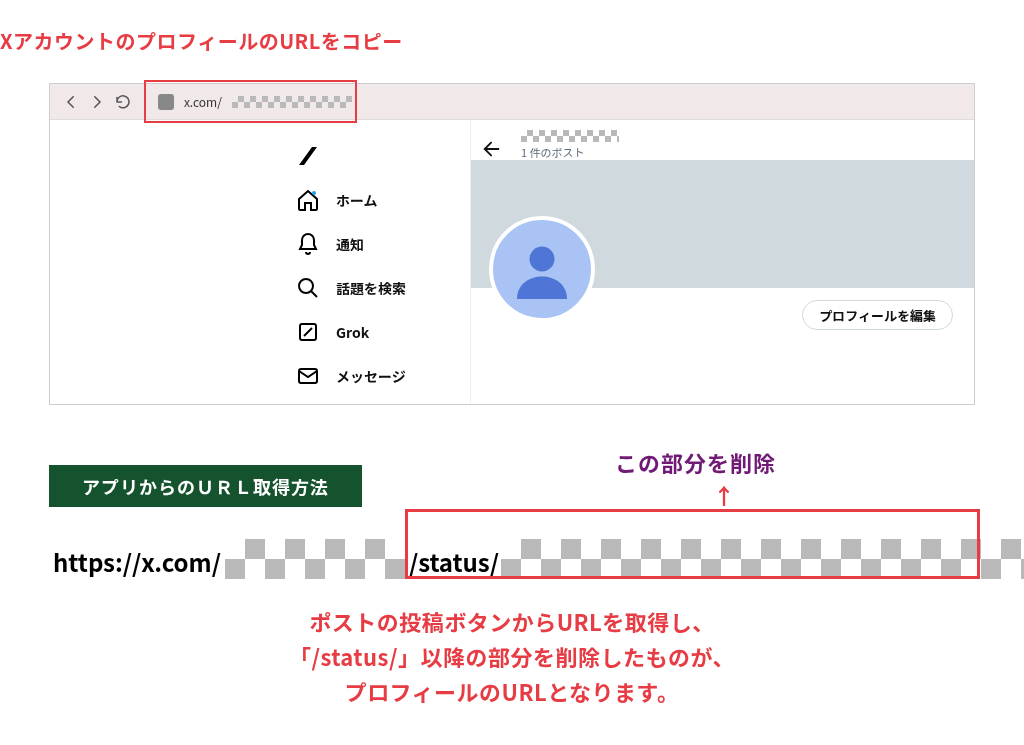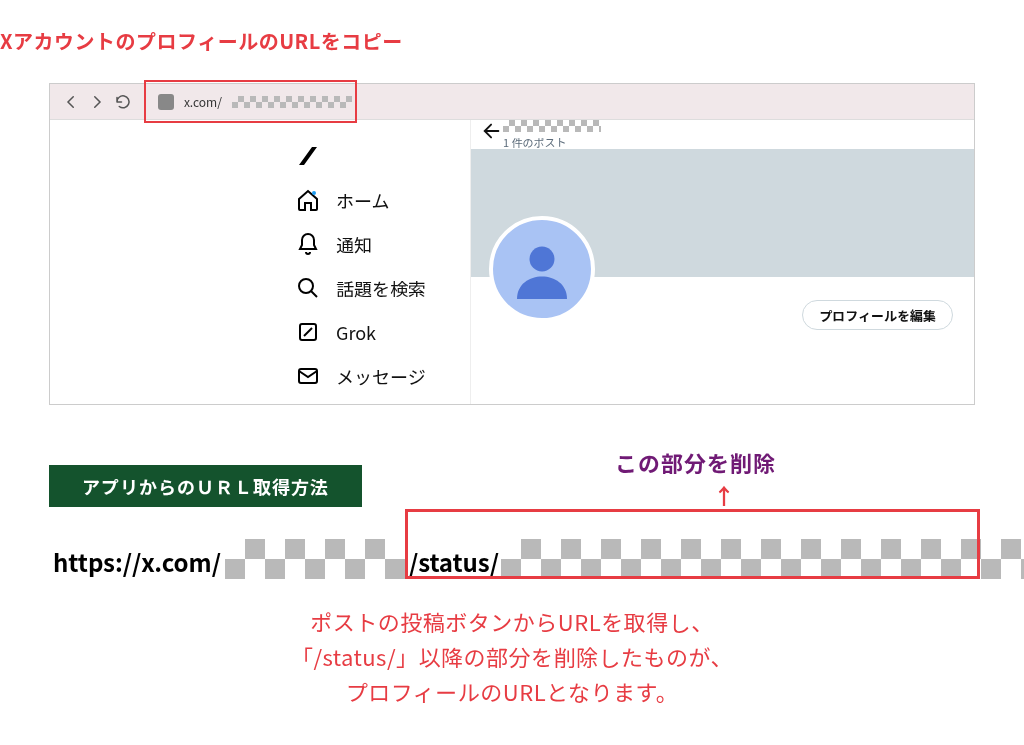--- a/index.html
+++ b/index.html
@@ -23,26 +23,26 @@
 
 .addr-box{position:absolute;left:144px;top:80px;width:213px;height:43px;border:2px solid #e73c43;pointer-events:none}
 
 
 .content{height:calc(100% - 36px);display:flex;background:#fff}
 .pad-left{width:240px}
 .navcol{width:180px;padding-top:14px}
 .navitem{display:flex;align-items:center;height:44px;gap:16px;padding-left:6px}
 .navicon{width:24px;height:24px;display:flex;align-items:center;justify-content:center}
 .navicon svg{width:24px;height:24px}
-.navlabel{font-size:18px;color:#111;font-weight:400}
+.navlabel{font-size:14px;color:#111;font-weight:700}
 
 .divider{width:1px;background:#eee}
 
 .profile{flex:1;position:relative;display:flex;flex-direction:column}
-.phead{display:flex;align-items:flex-start;height:29px;padding-left:10px}
+.phead{display:flex;align-items:flex-end;gap:18px;height:40px;padding-left:10px}
 .phead-back{width:22px;height:22px}
 .phead-back svg{width:22px;height:22px;stroke:#111;fill:none;stroke-width:2;stroke-linecap:round}
 .phead-titlewrap{display:flex;flex-direction:column;gap:2px}
 .phead-censor{width:98px;height:12px}
 .phead-sub{font-size:11px;color:#5b6b7a}
 
 .banner{height:128px;background:#cfd9de;position:relative}
 .avatar{position:absolute;left:18px;top:96px;width:106px;height:106px;border-radius:50%;background:#a9c3f4;border:4px solid #fff;display:flex;align-items:center;justify-content:center}
 .avatar-inner{width:60px;height:60px}
 .avatar-inner svg{width:60px;height:60px;fill:#4f76d6}
@@ -56,21 +56,21 @@
 .arrow-up{position:absolute;left:713px;top:478px;color:#e73c43;font-size:22px;font-weight:700}
 
 .urlrow{position:absolute;left:53px;top:527px;right:0;height:52px;display:flex;align-items:flex-end;font-size:24px;font-weight:700}
 .url-text1{padding-right:4px}
 .url-cens1{width:182px;height:40px}
 .url-text2{padding:0 2px}
 .url-cens2{flex:1;height:40px}
 
 .redbox2{position:absolute;left:405px;top:509px;width:575px;height:70px;border:3px solid #e73c43;border-top:3px solid #e73c43;pointer-events:none}
 
-.bottom-text{position:absolute;left:0;right:0;top:604px;text-align:center;color:#e73c43;font-weight:400;font-size:22px;line-height:1.6;letter-spacing:.5px}
+.bottom-text{position:absolute;left:0;right:0;top:604px;text-align:center;color:#e73c43;font-weight:700;font-size:22px;line-height:1.6;letter-spacing:.5px}
 
 
 .censor{
   background-image:
     linear-gradient(45deg,#b9b9b9 25%,transparent 25%),
     linear-gradient(-45deg,#b9b9b9 25%,transparent 25%),
     linear-gradient(45deg,transparent 75%,#b9b9b9 75%),
     linear-gradient(-45deg,transparent 75%,#b9b9b9 75%);
   background-size:20px 20px;
   background-position:0 0,0 10px,10px -10px,-10px 0;

